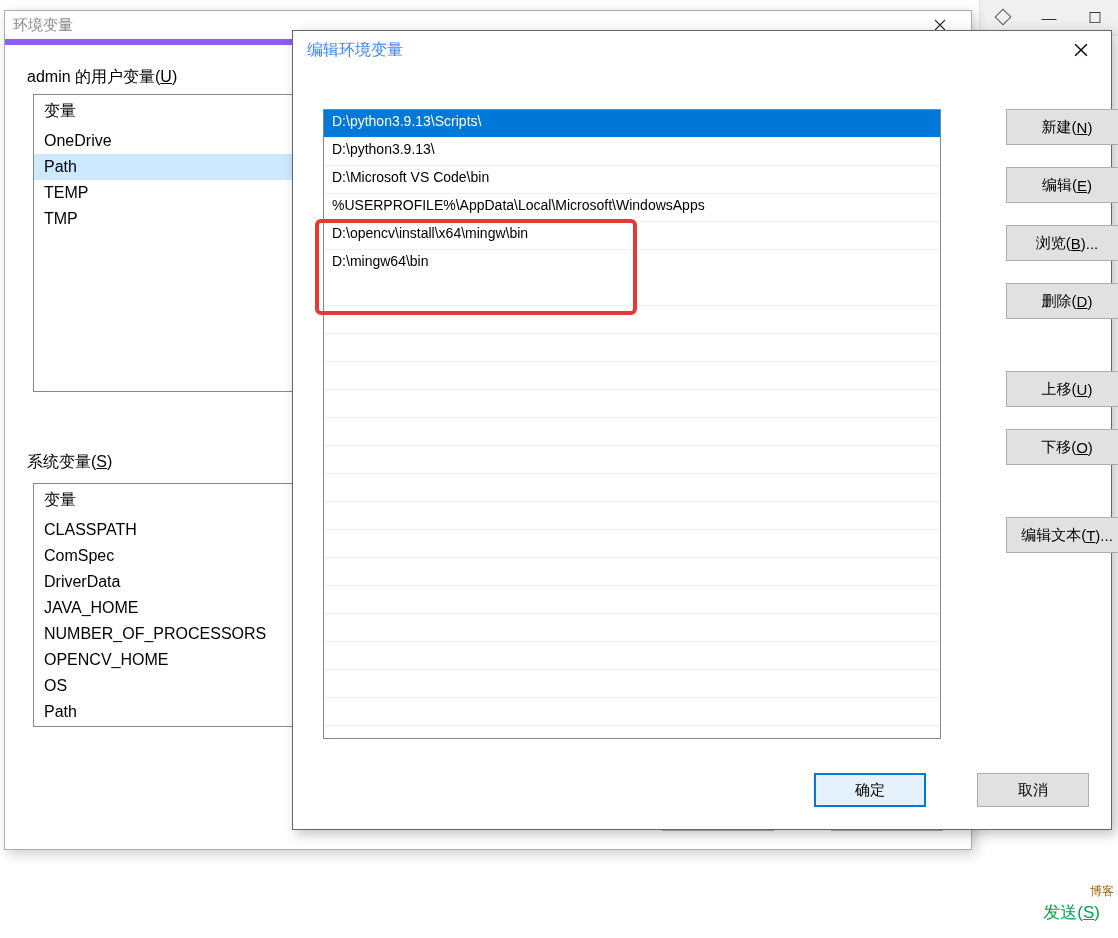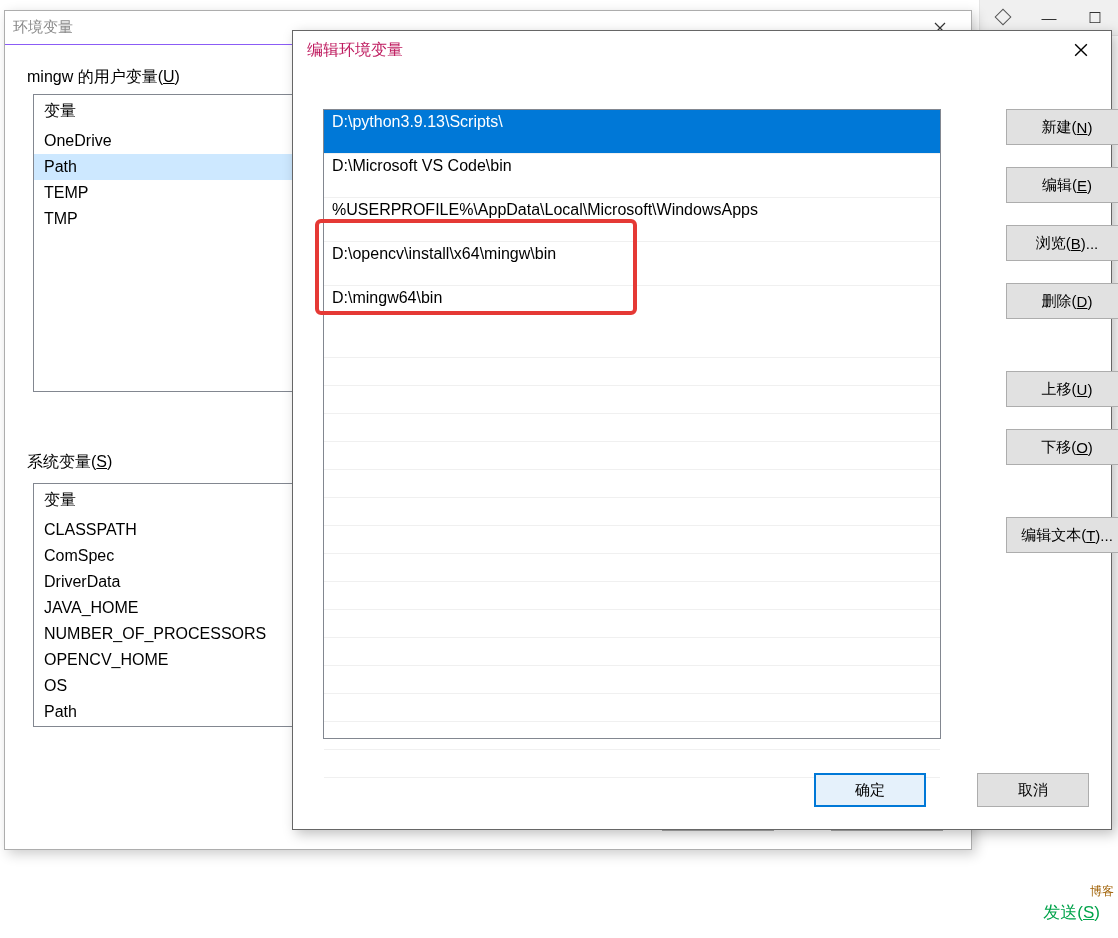--- a/index.html
+++ b/index.html
@@ -5,47 +5,47 @@
     * { box-sizing: border-box; margin: 0; padding: 0; font-family: "Microsoft YaHei", "Segoe UI", sans-serif; }
     body { width: 1118px; height: 938px; background: #fff; position: relative; overflow: hidden; font-size: 15px; }
 
     
     .parent-controls { position: absolute; top: 0; right: 0; display: flex; height: 36px; border-left: 1px solid #e5e5e5; border-bottom: 1px solid #e5e5e5; background: #f0f0f0; }
     .parent-controls .ctl { width: 46px; display: flex; align-items: center; justify-content: center; color: #333; }
     .pin-icon::before { content: ""; display: inline-block; width: 10px; height: 10px; border: 1.5px solid #555; transform: rotate(45deg); }
 
     
     .env-dialog { position: absolute; left: 4px; top: 10px; width: 968px; height: 840px; border: 1px solid #adadad; background: #fff; box-shadow: 4px 4px 12px rgba(0,0,0,.2); }
-    .env-dialog .titlebar { height: 34px; display: flex; align-items: center; padding: 0 8px; background: #fff; border-bottom: 1px solid #8b5cf6; color: #888; }
+    .env-dialog .titlebar { height: 34px; display: flex; align-items: center; padding: 0 8px; background: #fff; border-bottom: 6px solid #8b5cf6; color: #888; }
     .titlebar .spacer { flex: 1; }
     .close-x { width: 46px; height: 34px; display: flex; align-items: center; justify-content: center; font-size: 18px; color: #333; }
 
     .env-body { padding: 22px 28px 0 28px; }
     .group-label { font-size: 16px; margin-bottom: 6px; margin-left: -6px; }
     .group-label .accel { text-decoration: underline; }
 
     .var-box { border: 1px solid #828790; height: 298px; overflow: hidden; background: #fff; }
     .var-box .header { padding: 6px 10px; font-size: 16px; border-bottom: none; }
     .var-row { padding: 2px 10px; font-size: 16px; height: 26px; line-height: 22px; }
     .var-row.sel { background: #cde8ff; }
     .var-box.sys { height: 244px; margin-top: 10px; }
     .sys-group { margin-top: 60px; }
 
     .env-buttons { position: absolute; bottom: 18px; right: 28px; display: flex; gap: 18px; }
     .btn { width: 112px; height: 34px; border: 1px solid #adadad; background: #e1e1e1; font-size: 15px; display: flex; align-items: center; justify-content: center; margin-left: 39px; }
 
     
     .edit-dialog { position: absolute; left: 292px; top: 30px; width: 820px; height: 800px; border: 1px solid #666; background: #fff; box-shadow: 4px 4px 12px rgba(0,0,0,.25); }
-    .edit-dialog .titlebar2 { height: 38px; display: flex; align-items: center; padding: 0 6px 0 14px; font-size: 16px; color: #be185d; }
+    .edit-dialog .titlebar2 { height: 38px; display: flex; align-items: center; padding: 0 6px 0 14px; font-size: 16px; color: #3b82f6; }
     .titlebar2 .spacer { flex: 1; }
     .close2 { width: 48px; height: 32px; display: flex; align-items: center; justify-content: center; }
 
     .edit-body { position: relative; padding: 28px 22px 0 30px; height: calc(100% - 38px); }
     .list-box { position: absolute; left: 30px; top: 40px; width: 618px; height: 630px; border: 1px solid #828790; background: #fff; }
-    .path-row { height: 44px; padding: 3px 8px; font-size: 16px; white-space: nowrap; overflow: hidden; text-overflow: ellipsis; border-bottom: 1px solid #f0f0f0; }
+    .path-row { height: 28px; padding: 3px 8px; font-size: 14px; white-space: nowrap; overflow: hidden; text-overflow: ellipsis; border-bottom: 1px solid #f0f0f0; }
     .path-row:last-child { border-bottom: none; }
     .path-row.sel { background: #0078d7; color: #fff; }
     .list-box .grid-line { height: 28px; border-bottom: 1px solid #f0f0f0; }
 
     .red-highlight { position: absolute; left: 22px; top: 150px; width: 322px; height: 96px; border: 4px solid #e53935; border-radius: 6px; pointer-events: none; }
 
     .side-buttons { position: absolute; right: 22px; top: 40px; width: 122px; display: flex; flex-direction: column; gap: 0; }
     .side-buttons .btn { width: 122px; height: 36px; margin-bottom: 0; }
     .side-buttons .gap-sm { height: 22px; }
     .side-buttons .gap-lg { height: 52px; }
@@ -77,21 +77,21 @@
     <span>环境变量</span>
     <span class="spacer"></span>
     <div class="close-x">
       <svg width="12" height="12" viewBox="0 0 12 12">
           <path d="M1 1 L11 11 M11 1 L1 11" stroke="#333" stroke-width="1.2"></path>
         </svg>
     </div>
   </div>
   <div class="env-body">
     <div class="group-label">
-      <span>mingw 的用户变量(</span><span class="accel">U</span><span>)</span>
+      <span>admin 的用户变量(</span><span class="accel">U</span><span>)</span>
     </div>
     <div class="var-box">
       <div class="header">变量</div>
       <div id="user-vars-rows">
           <div class="var-row">OneDrive</div>
           <div class="var-row sel">Path</div>
           <div class="var-row">TEMP</div>
           <div class="var-row">TMP</div>
         </div>
     </div>
@@ -128,20 +128,21 @@
     <div class="close2">
       <svg width="14" height="14" viewBox="0 0 12 12">
           <path d="M1 1 L11 11 M11 1 L1 11" stroke="#000" stroke-width="1.2"></path>
         </svg>
     </div>
   </div>
   <div class="edit-body">
     <div class="list-box">
       <div id="path-rows">
           <div class="path-row sel">D:\python3.9.13\Scripts\</div>
+          <div class="path-row">D:\python3.9.13\</div>
           <div class="path-row">D:\Microsoft VS Code\bin</div>
           <div class="path-row">%USERPROFILE%\AppData\Local\Microsoft\WindowsApps</div>
           <div class="path-row">D:\opencv\install\x64\mingw\bin</div>
           <div class="path-row">D:\mingw64\bin</div>
         </div>
       <div id="grid-filler">
           <div class="grid-line"></div>
           <div class="grid-line"></div>
           <div class="grid-line"></div>
           <div class="grid-line"></div>

